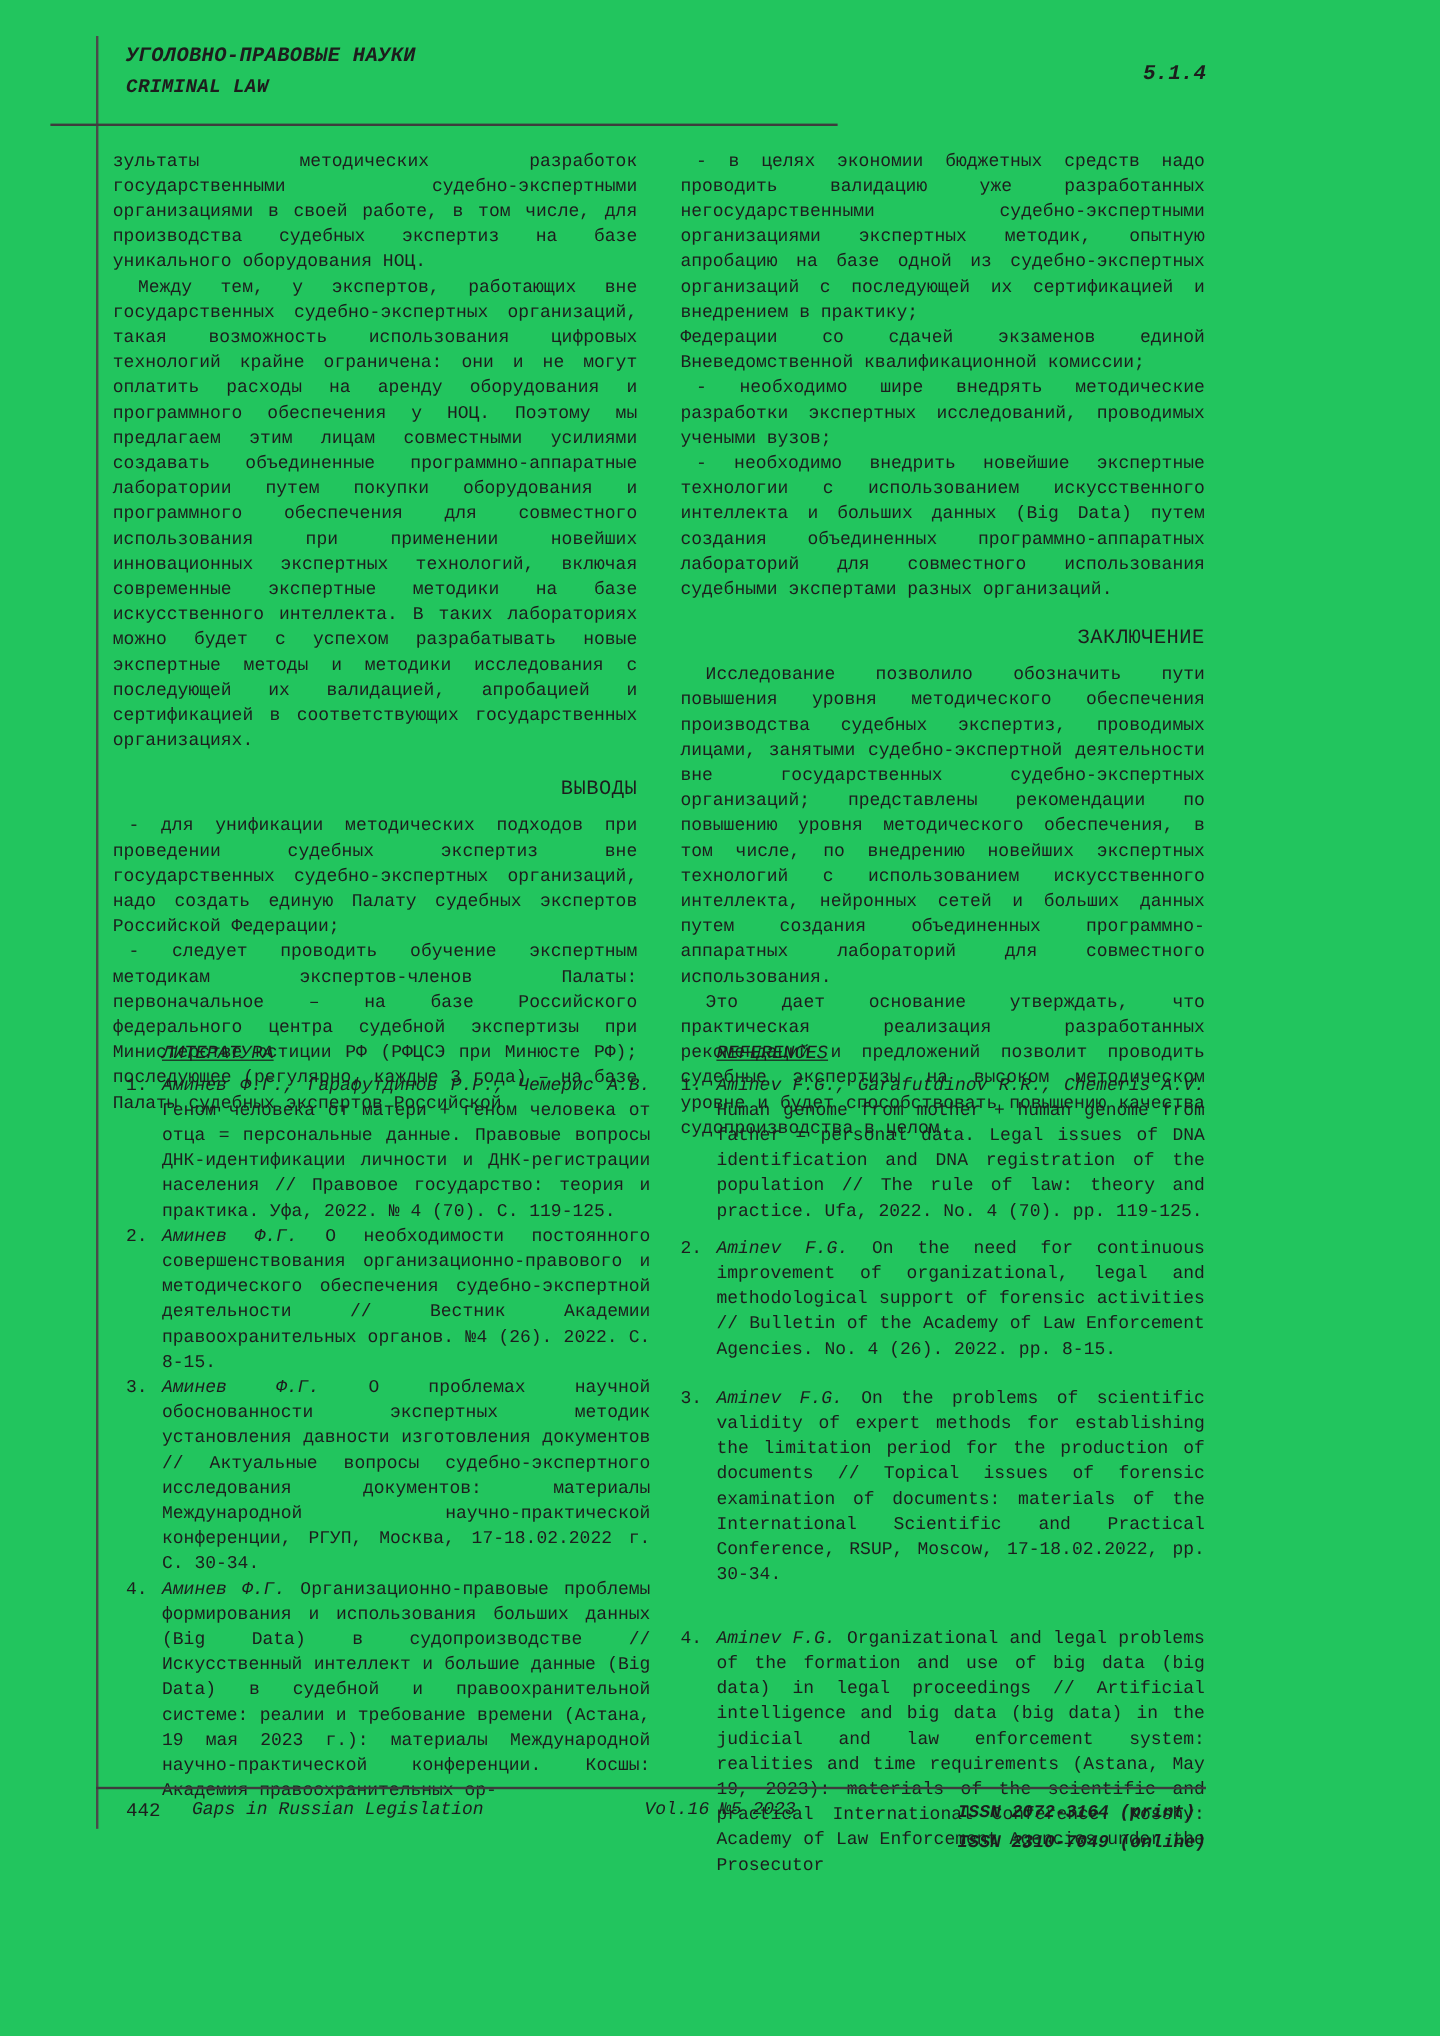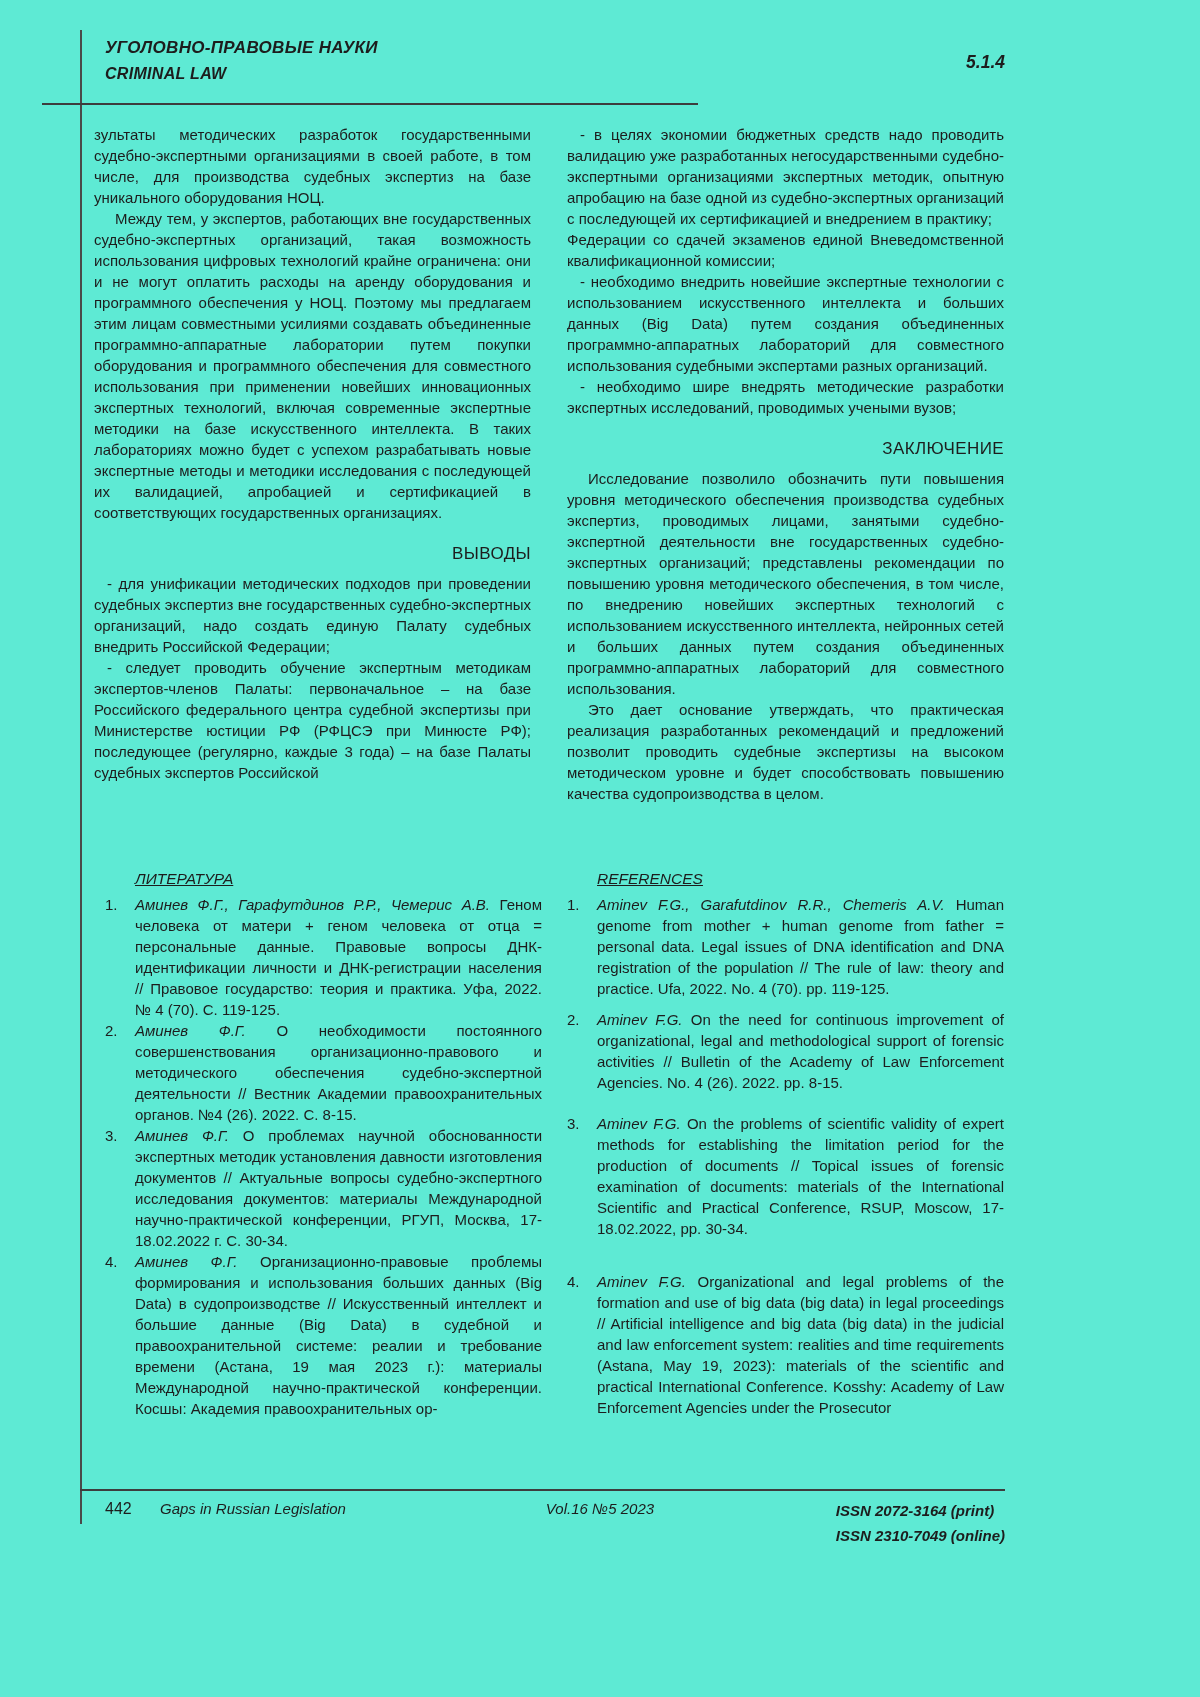--- a/index.html
+++ b/index.html
@@ -1,22 +1,22 @@
 <!DOCTYPE html>
 <html lang="ru"><head>
 <meta charset="utf-8">
 <style>
   * { box-sizing: border-box; margin: 0; padding: 0; }
   html, body { background: #ffffff; }
   .page {
     position: relative;
     width: 1200px;
     height: 1697px;
-    background: #5eead4;
-    font-family: Liberation Sans, sans-serif;
+    background: #22c55e;
+    font-family: Liberation Mono, monospace;
     color: #1d1d1d;
     overflow: hidden;
   }
 
   
   .vrule  { position: absolute; left: 80px;  top: 30px;   width: 1.5px; height: 1494px; background: #4a4a4a; }
   .hrule  { position: absolute; left: 42px;  top: 103px;  width: 656px; height: 1.6px;  background: #3d3d3d; }
   .frule  { position: absolute; left: 80px;  top: 1489px; width: 925px; height: 1.6px;  background: #3d3d3d; }
 
   
@@ -93,29 +93,29 @@
     <div class="header-ru">УГОЛОВНО-ПРАВОВЫЕ НАУКИ</div>
     <div class="header-en">CRIMINAL LAW</div>
   </div>
   <div class="header-code">5.1.4</div>
   <div class="hrule"></div>
 
   <section class="col col-left">
     <p class="p p-cont">зультаты методических разработок государственными судебно-экспертными организациями в своей работе, в том числе, для производства судебных экспертиз на базе уникального оборудования НОЦ.</p>
     <p class="p">Между тем, у экспертов, работающих вне государственных судебно-экспертных организаций, такая возможность использования цифровых технологий крайне ограничена: они и не могут оплатить расходы на аренду оборудования и программного обеспечения у НОЦ. Поэтому мы предлагаем этим лицам совместными усилиями создавать объединенные программно-аппаратные лаборатории путем покупки оборудования и программного обеспечения для совместного использования при применении новейших инновационных экспертных технологий, включая современные экспертные методики на базе искусственного интеллекта. В таких лабораториях можно будет с успехом разрабатывать новые экспертные методы и методики исследования с последующей их валидацией, апробацией и сертификацией в соответствующих государственных организациях.</p>
     <h2 class="sect-h">ВЫВОДЫ</h2>
-    <p class="p p-dash">- для унификации методических подходов при проведении судебных экспертиз вне государственных судебно-экспертных организаций, надо создать единую Палату судебных внедрить Российской Федерации;</p>
+    <p class="p p-dash">- для унификации методических подходов при проведении судебных экспертиз вне государственных судебно-экспертных организаций, надо создать единую Палату судебных экспертов Российской Федерации;</p>
     <p class="p p-dash">- следует проводить обучение экспертным методикам экспертов-членов Палаты: первоначальное – на базе Российского федерального центра судебной экспертизы при Министерстве юстиции РФ (РФЦСЭ при Минюсте РФ); последующее (регулярно, каждые 3 года) – на базе Палаты судебных экспертов Российской</p>
   </section>
 
   <section class="col col-right">
     <p class="p p-dash">- в целях экономии бюджетных средств надо проводить валидацию уже разработанных негосударственными судебно-экспертными организациями экспертных методик, опытную апробацию на базе одной из судебно-экспертных организаций  с последующей их сертификацией и внедрением в практику;</p>
     <p class="p p-cont">Федерации со сдачей экзаменов единой Вневедомственной квалификационной комиссии;</p>
+    <p class="p p-dash">- необходимо шире внедрять методические разработки экспертных исследований, проводимых учеными вузов;</p>
     <p class="p p-dash">- необходимо внедрить новейшие экспертные технологии с использованием искусственного интеллекта и больших данных (Big Data) путем создания объединенных программно-аппаратных лабораторий для совместного использования судебными экспертами разных организаций.</p>
-    <p class="p p-dash">- необходимо шире внедрять методические разработки экспертных исследований, проводимых учеными вузов;</p>
     <h2 class="sect-h">ЗАКЛЮЧЕНИЕ</h2>
     <p class="p">Исследование позволило обозначить пути повышения уровня методического обеспечения производства судебных экспертиз, проводимых лицами, занятыми судебно-экспертной деятельности вне государственных судебно-экспертных организаций; представлены рекомендации по повышению уровня методического обеспечения, в том числе, по внедрению новейших экспертных технологий с использованием искусственного интеллекта, нейронных сетей и больших данных путем создания объединенных программно-аппаратных лабораторий для совместного использования.</p>
     <p class="p">Это дает основание утверждать, что практическая реализация разработанных рекомендаций и предложений позволит проводить судебные экспертизы на высоком методическом уровне и будет способствовать повышению качества судопроизводства в целом.</p>
   </section>
 
   <section class="biblio biblio-left">
     <h3 class="biblio-h">ЛИТЕРАТУРА</h3>
 
     <div class="ref-item">
       <span class="ref-num">1.</span>

